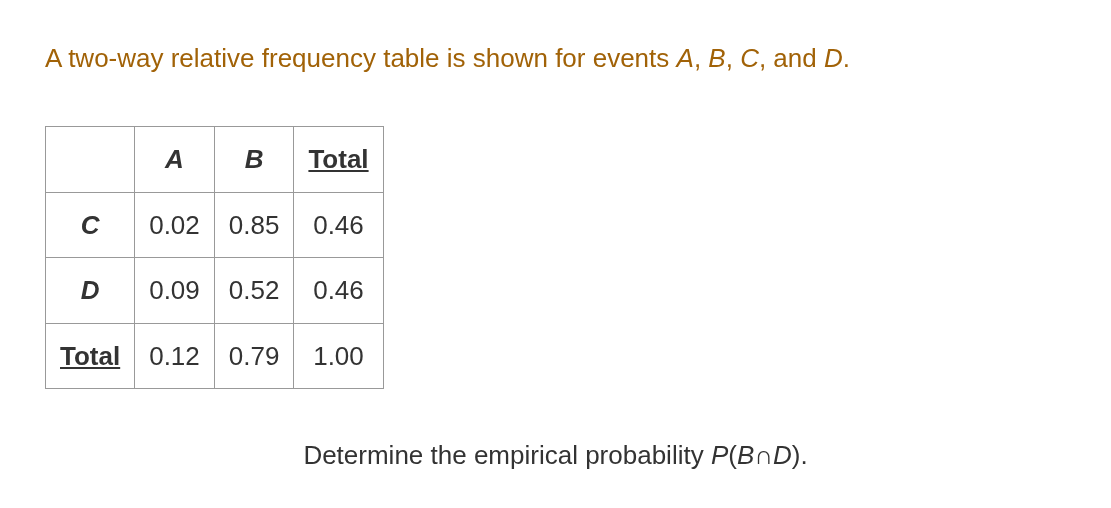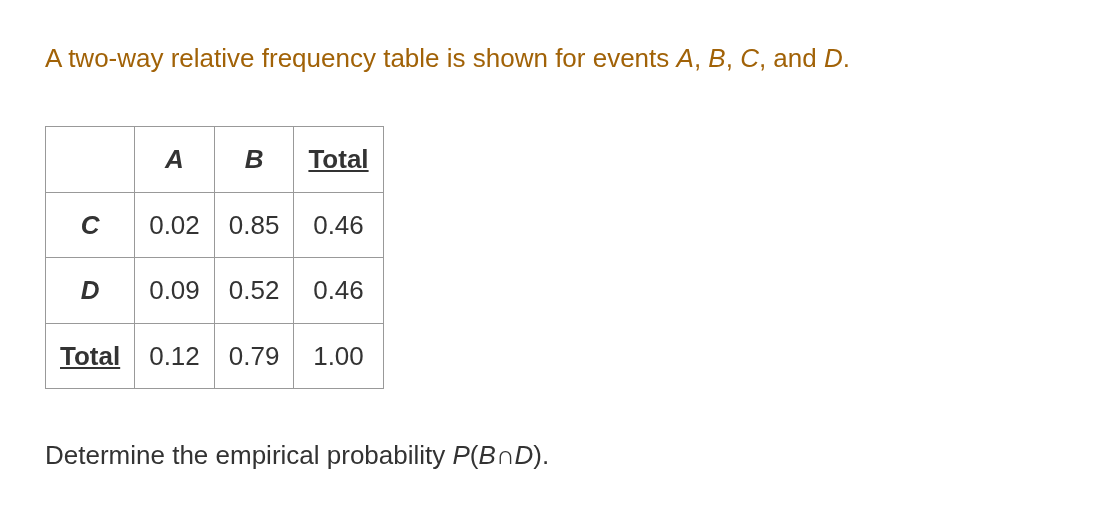--- a/index.html
+++ b/index.html
@@ -42,20 +42,21 @@
     .italic-header {
       font-weight: bold;
       font-style: italic;
     }
     .empty-corner {
       border: 1px solid #999999;
       min-width: 88px;
     }
     .question-text {
       color: #333333;
+      text-align: center;
     }
   </style>
 </head>
 <body>
 
 <p class="intro-text">
   <span>A two-way relative frequency table is shown for events </span><span class="italic">A</span><span>, </span><span class="italic">B</span><span>, </span><span class="italic">C</span><span>, and </span><span class="italic">D</span><span>.</span>
 </p>
 
 <table>

